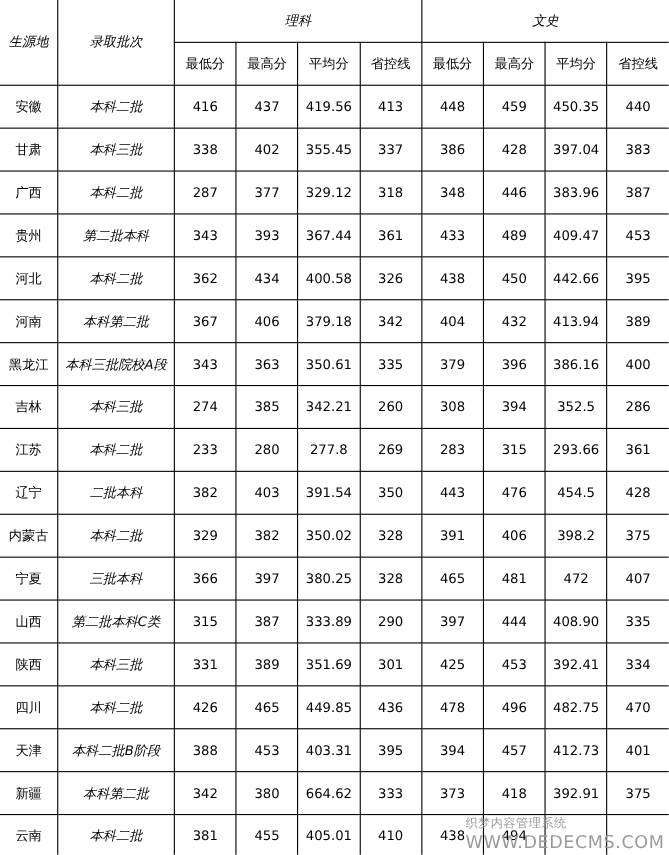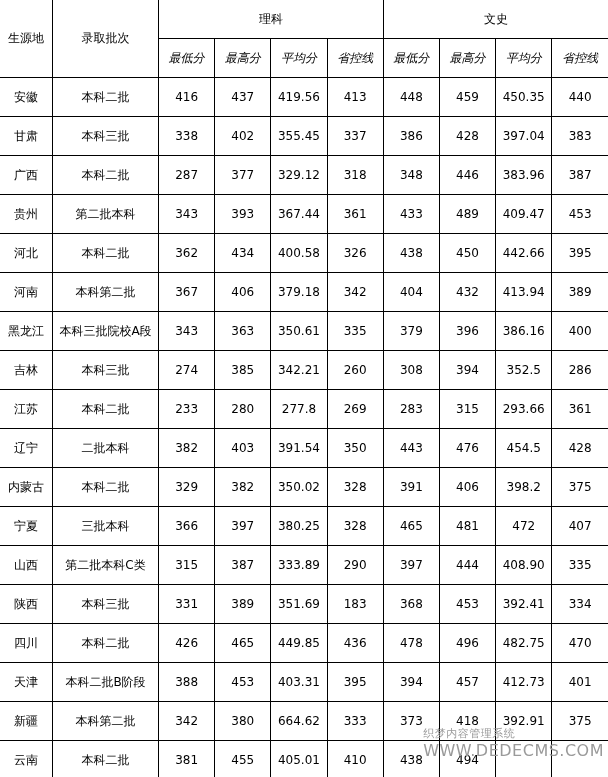--- a/index.html
+++ b/index.html
@@ -33,45 +33,46 @@
   #score-table tr > td:first-child,
   #score-table tr > th:first-child {
     border-left: none;
   }
   #score-table tr > td:last-child,
   #score-table tr > th:last-child {
     border-right: none;
   }
   #score-table thead tr:first-child > th {
     border-top: none;
+    font-style: italic;
   }
   .col-origin { width: 52px; }
   .col-batch  { width: 105px; }
   .col-num    { width: 56px; }
   .hdr-group {
     text-align: left;
     padding-left: 6px;
     height: 30px;
   }
   .hdr-sub {
     height: 32px;
-    font-style: italic;
   }
   .cell-origin {
     text-align: left;
     padding-left: 8px;
   }
   .cell-batch {
     text-align: left;
     padding-left: 8px;
+    font-style: italic;
   }
   .watermark {
     position: absolute;
     right: 4px;
-    bottom: 17px;
+    bottom: 2px;
     font-size: 11px;
     color: #9a9a9a;
     letter-spacing: 0.5px;
     pointer-events: none;
     white-space: nowrap;
     margin-left: 12px;
   }
   .watermark .wm-line2 {
     display: block;
     text-align: center;
@@ -256,22 +257,22 @@
         <td class="col-num">444</td>
         <td class="col-num">408.90</td>
         <td class="col-num">335</td>
       </tr>
       <tr>
         <td class="col-origin cell-origin">陕西</td>
         <td class="col-batch cell-batch">本科三批</td>
         <td class="col-num">331</td>
         <td class="col-num">389</td>
         <td class="col-num">351.69</td>
-        <td class="col-num">183</td>
-        <td class="col-num">368</td>
+        <td class="col-num">301</td>
+        <td class="col-num">425</td>
         <td class="col-num">453</td>
         <td class="col-num">392.41</td>
         <td class="col-num">334</td>
       </tr>
       <tr>
         <td class="col-origin cell-origin">四川</td>
         <td class="col-batch cell-batch">本科二批</td>
         <td class="col-num">426</td>
         <td class="col-num">465</td>
         <td class="col-num">449.85</td>

